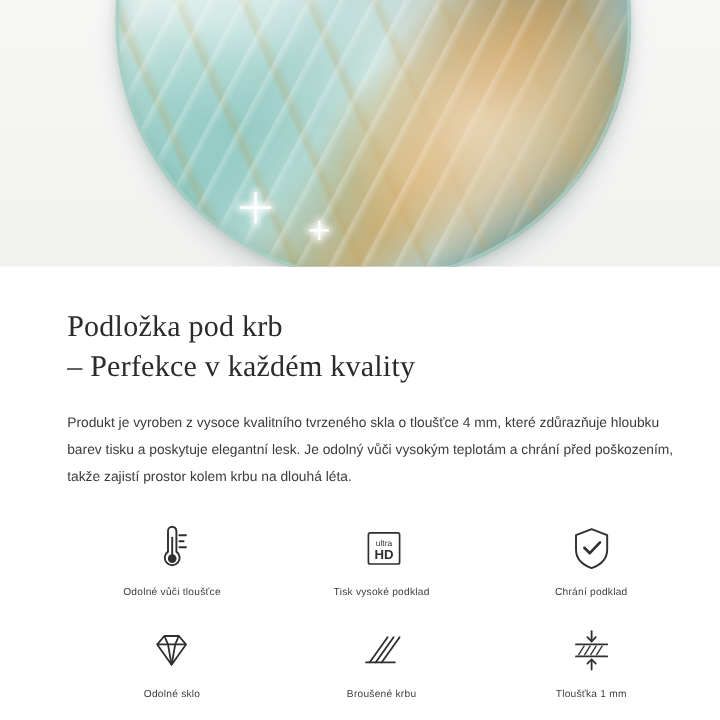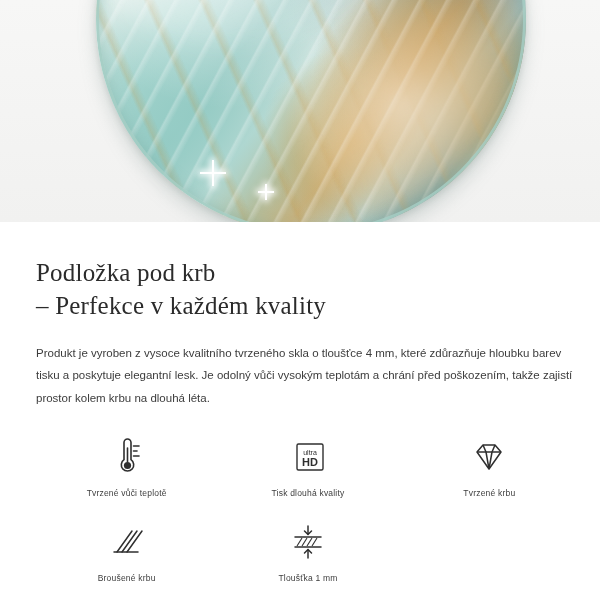--- a/index.html
+++ b/index.html
@@ -142,20 +142,21 @@
     height: 2px; width: 100%;
     transform: translateY(-50%);
   }
   .sparkle.s1 { left: 200px; top: 160px; }
   .sparkle.s2 { left: 258px; top: 184px; width: 16px; height: 16px; }
 
   
   .content {
     position: relative;
     padding: 18px 20px 0 36px;
+    margin-left: 20px;
   }
   h1.title {
     font-family: "Liberation Serif", serif;
     font-weight: 400;
     color: #2b2b2b;
     font-size: 25px;
     line-height: 1.32;
     margin: 16px 0 0 0;
     letter-spacing: 0.2px;
   }
@@ -231,47 +232,56 @@
             <g fill="none" stroke="#2f2f2f" stroke-width="1.6" stroke-linecap="round">
               <path d="M17 6.5a3.5 3.5 0 0 1 7 0v17.2a6.2 6.2 0 1 1-7 0z"></path>
               <line x1="20.5" y1="12" x2="20.5" y2="26"></line>
               <line x1="26.5" y1="10" x2="32" y2="10"></line>
               <line x1="26.5" y1="15" x2="30" y2="15"></line>
               <line x1="26.5" y1="20" x2="32" y2="20"></line>
             </g>
             <circle cx="20.5" cy="29.5" r="3.6" fill="#2f2f2f"></circle>
           </svg>
         </div>
-        <div class="cap">Tvrzené vůči teplotě</div>
+        <div class="cap">Odolné vůči tloušťce</div>
       </div>
 
       <div class="feature">
         <div class="ico">
           <svg width="44" height="42" viewBox="0 0 44 42">
             <rect x="11" y="8" width="26" height="26" rx="1.5" fill="none" stroke="#2f2f2f" stroke-width="1.4"></rect>
             <text x="24" y="19" font-family="Liberation Sans, sans-serif" font-size="7" fill="#2f2f2f" text-anchor="middle">ultra</text>
             <text x="24" y="30" font-family="Liberation Sans, sans-serif" font-size="11" font-weight="bold" fill="#2f2f2f" text-anchor="middle">HD</text>
           </svg>
         </div>
-        <div class="cap">Tisk dlouhá kvality</div>
-      </div>
-
+        <div class="cap">Tisk vysoké podklad</div>
+      </div>
+
+      <div class="feature">
+        <div class="ico">
+          <svg width="40" height="42" viewBox="0 0 40 42">
+            <path d="M20 5 L33 10 V22 C33 30 27 35 20 37.5 C13 35 7 30 7 22 V10 Z" fill="none" stroke="#2f2f2f" stroke-width="1.6" stroke-linejoin="round"></path>
+            <path d="M14 20.5 l4.5 4.5 L27 16" fill="none" stroke="#2f2f2f" stroke-width="2.2" stroke-linecap="round" stroke-linejoin="round"></path>
+          </svg>
+        </div>
+        <div class="cap">Chrání podklad</div>
+      </div>
 
       <div class="feature">
         <div class="ico">
           <svg width="44" height="40" viewBox="0 0 44 40">
             <g fill="none" stroke="#2f2f2f" stroke-width="1.5" stroke-linejoin="round">
               <path d="M10 15 L16 8 H28 L34 15 L22 32 Z"></path>
               <path d="M10 15 H34"></path>
               <path d="M16 8 L19 15 L22 32"></path>
               <path d="M28 8 L25 15 L22 32"></path>
             </g>
           </svg>
         </div>
-        <div class="cap">Tvrzené krbu</div>
+        <div class="cap">Odolné sklo</div>
       </div>
 
       <div class="feature">
         <div class="ico">
           <svg width="44" height="40" viewBox="0 0 44 40">
             <g stroke="#2f2f2f" stroke-width="1.5" stroke-linecap="round" fill="none">
               <path d="M12 30 L27 9"></path>
               <path d="M17 30 L32 9"></path>
               <path d="M22 30 L37 9"></path>
               <path d="M9 30 H33"></path>

